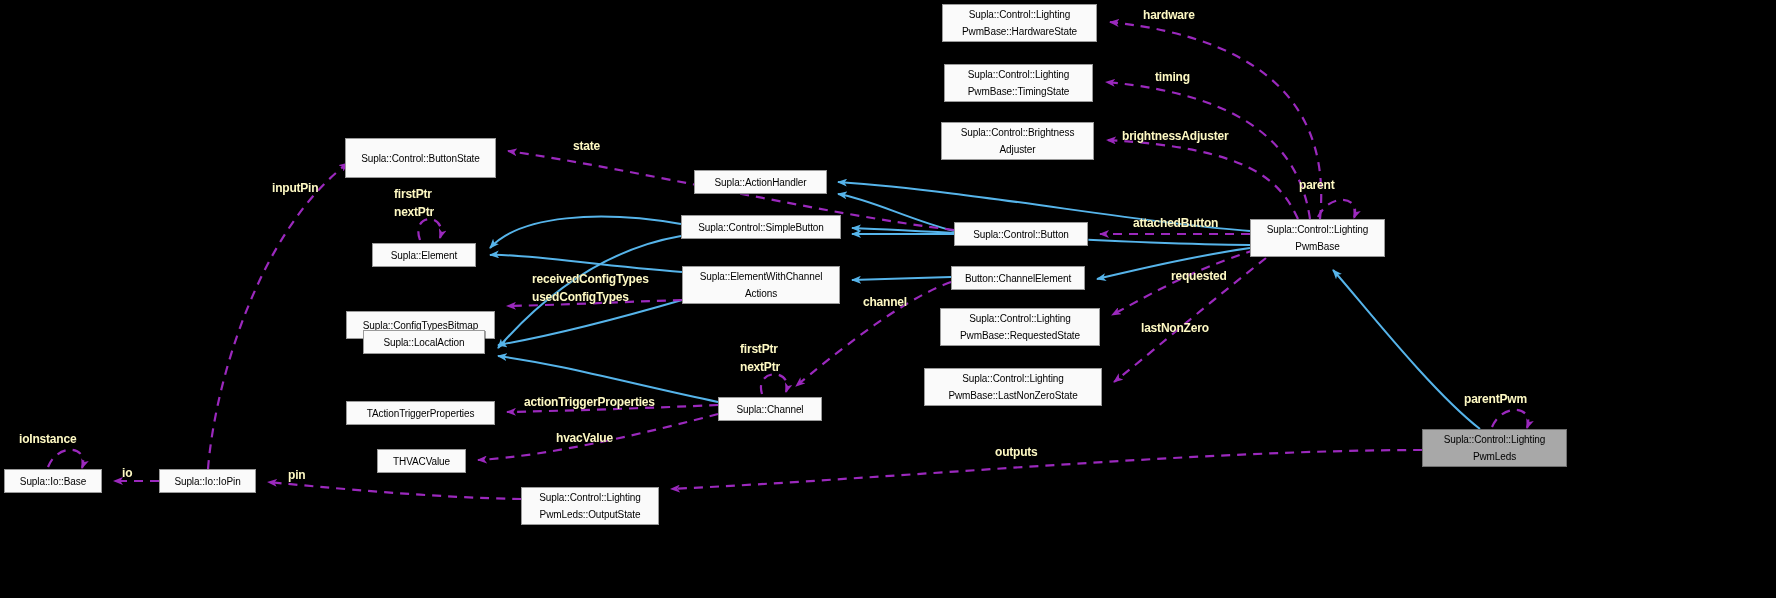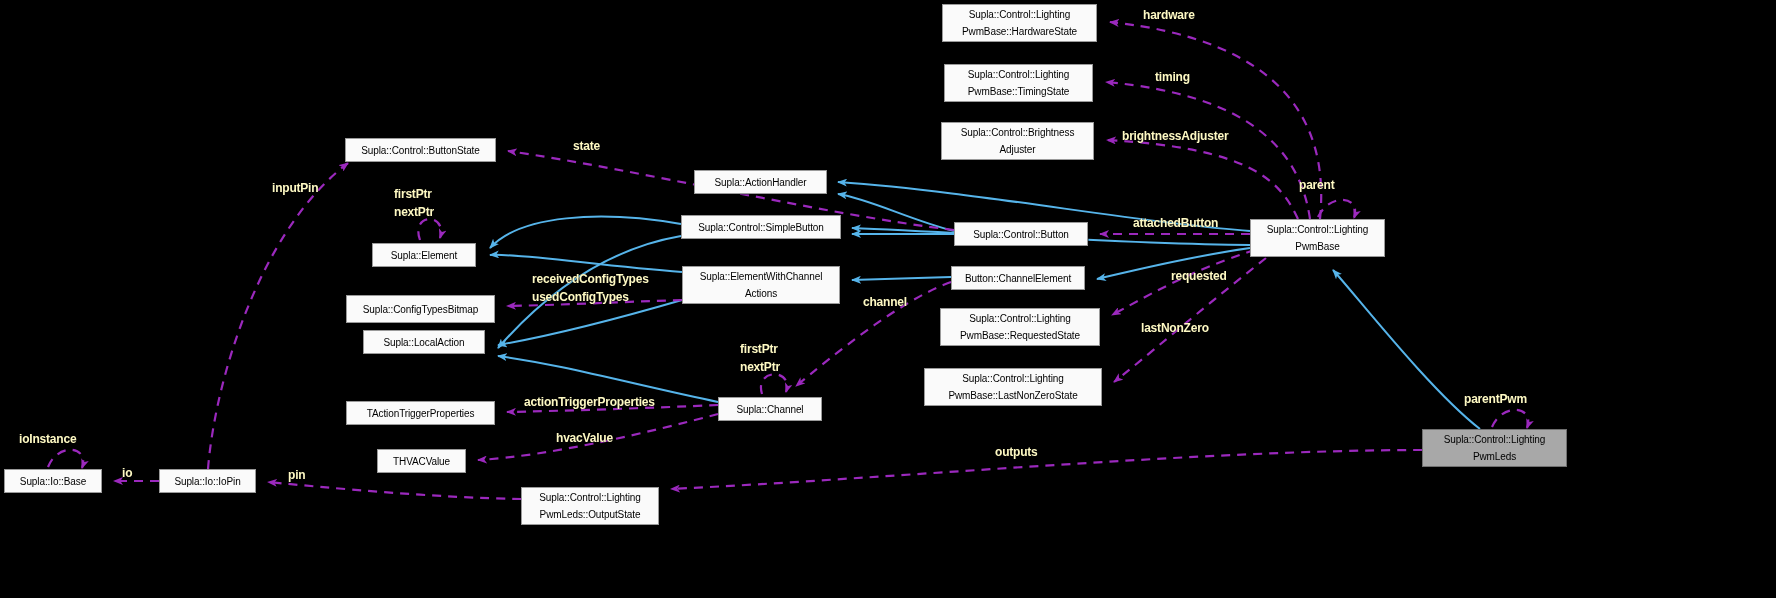--- a/index.html
+++ b/index.html
@@ -108,31 +108,31 @@
     </g>
   </svg>
 
   <div id="node-layer">
       <div class="uml-node" style="left: 942px; top: 4px; width: 155px; height: 38px;">Supla::Control::Lighting
 PwmBase::HardwareState</div>
       <div class="uml-node" style="left: 944px; top: 64px; width: 149px; height: 38px;">Supla::Control::Lighting
 PwmBase::TimingState</div>
       <div class="uml-node" style="left: 941px; top: 122px; width: 153px; height: 38px;">Supla::Control::Brightness
 Adjuster</div>
-      <div class="uml-node" style="left: 345px; top: 138px; width: 151px; height: 24px;">Supla::Control::ButtonState</div>
+      <div class="uml-node" style="left: 345px; top: 138px; width: 151px; height: 40px;">Supla::Control::ButtonState</div>
       <div class="uml-node" style="left: 694px; top: 170px; width: 133px; height: 24px;">Supla::ActionHandler</div>
       <div class="uml-node" style="left: 681px; top: 215px; width: 160px; height: 24px;">Supla::Control::SimpleButton</div>
       <div class="uml-node" style="left: 954px; top: 222px; width: 134px; height: 24px;">Supla::Control::Button</div>
       <div class="uml-node" style="left: 1250px; top: 219px; width: 135px; height: 38px;">Supla::Control::Lighting
 PwmBase</div>
       <div class="uml-node" style="left: 372px; top: 243px; width: 104px; height: 24px;">Supla::Element</div>
       <div class="uml-node" style="left: 682px; top: 266px; width: 158px; height: 38px;">Supla::ElementWithChannel
 Actions</div>
       <div class="uml-node" style="left: 951px; top: 266px; width: 134px; height: 24px;">Button::ChannelElement</div>
-      <div class="uml-node" style="left: 346px; top: 295px; width: 149px; height: 28px;">Supla::ConfigTypesBitmap</div>
+      <div class="uml-node" style="left: 346px; top: 311px; width: 149px; height: 28px;">Supla::ConfigTypesBitmap</div>
       <div class="uml-node" style="left: 940px; top: 308px; width: 160px; height: 38px;">Supla::Control::Lighting
 PwmBase::RequestedState</div>
       <div class="uml-node" style="left: 363px; top: 330px; width: 122px; height: 24px;">Supla::LocalAction</div>
       <div class="uml-node" style="left: 924px; top: 368px; width: 178px; height: 38px;">Supla::Control::Lighting
 PwmBase::LastNonZeroState</div>
       <div class="uml-node" style="left: 346px; top: 401px; width: 149px; height: 24px; text-align: right;">TActionTriggerProperties</div>
       <div class="uml-node" style="left: 718px; top: 397px; width: 104px; height: 24px;">Supla::Channel</div>
       <div class="uml-node highlight" style="left: 1422px; top: 429px; width: 145px; height: 38px;">Supla::Control::Lighting
 PwmLeds</div>
       <div class="uml-node" style="left: 377px; top: 449px; width: 89px; height: 24px;">THVACValue</div>

